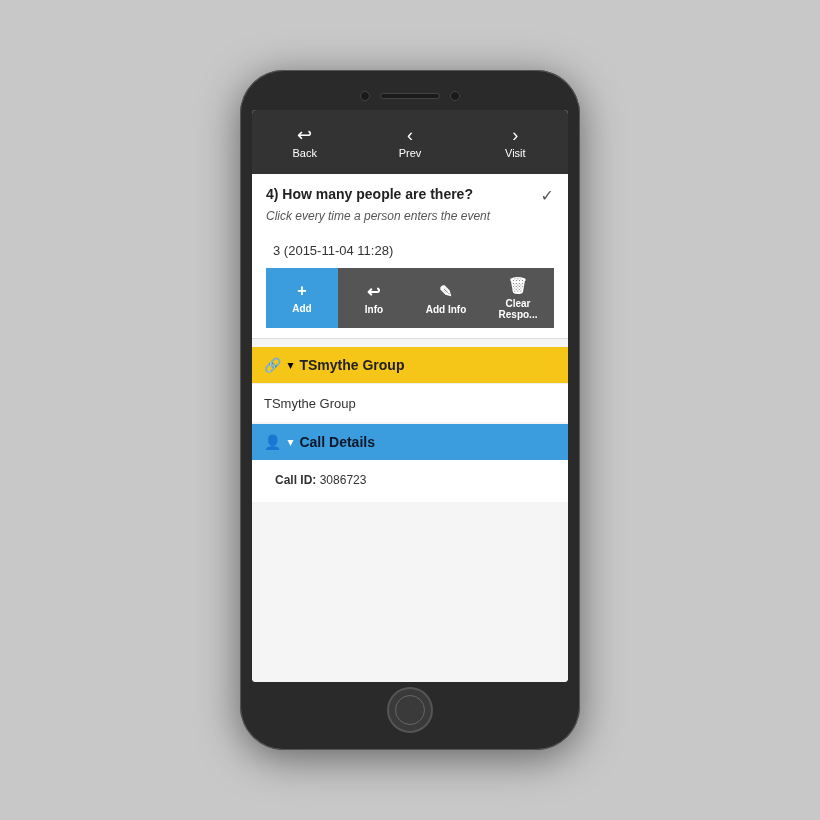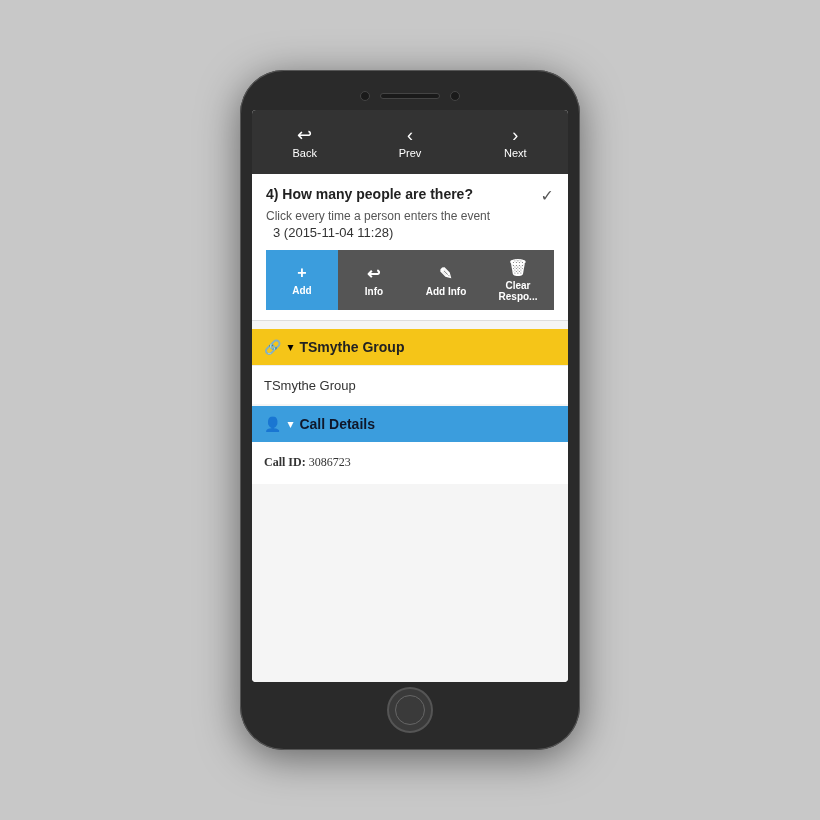--- a/index.html
+++ b/index.html
@@ -143,21 +143,22 @@
 
     .checkmark {
       color: #555;
       font-size: 16px;
       margin-left: 8px;
     }
 
     .instruction-text {
       font-size: 12px;
       color: #555;
-      margin-bottom: 2px;
+      font-style: italic;
+      margin-bottom: 20px;
     }
 
     .timestamp-text {
       font-size: 13px;
       color: #333;
       margin-bottom: 10px;
       margin-left: 7px;
     }
 
     .action-buttons {
@@ -244,22 +245,21 @@
     }
 
     .call-details-label {
       font-size: 14px;
       font-weight: 600;
       color: #0f172a;
     }
 
     .call-details-body {
       background: #fff;
-      padding: 10px 12px;
-      font-family: Liberation Serif, serif;
+      padding: 10px 23px;
     }
 
     .call-details-body p {
       font-size: 12px;
       color: #333;
       line-height: 1.8;
     }
 
     .call-details-body strong {
       font-weight: 600;
@@ -281,21 +281,21 @@
       <button class="toolbar-btn">
         <span class="toolbar-icon">↩</span>
         <span>Back</span>
       </button>
       <button class="toolbar-btn">
         <span class="toolbar-icon">‹</span>
         <span>Prev</span>
       </button>
       <button class="toolbar-btn">
         <span class="toolbar-icon">›</span>
-        <span>Next</span>
+        <span>Visit</span>
       </button>
     </div>
 
     <div class="content-area">
 
       <div class="question-section">
         <div class="question-header">
           <div class="question-text">
             <span>4)</span>
             <span>How many people are there?</span>

